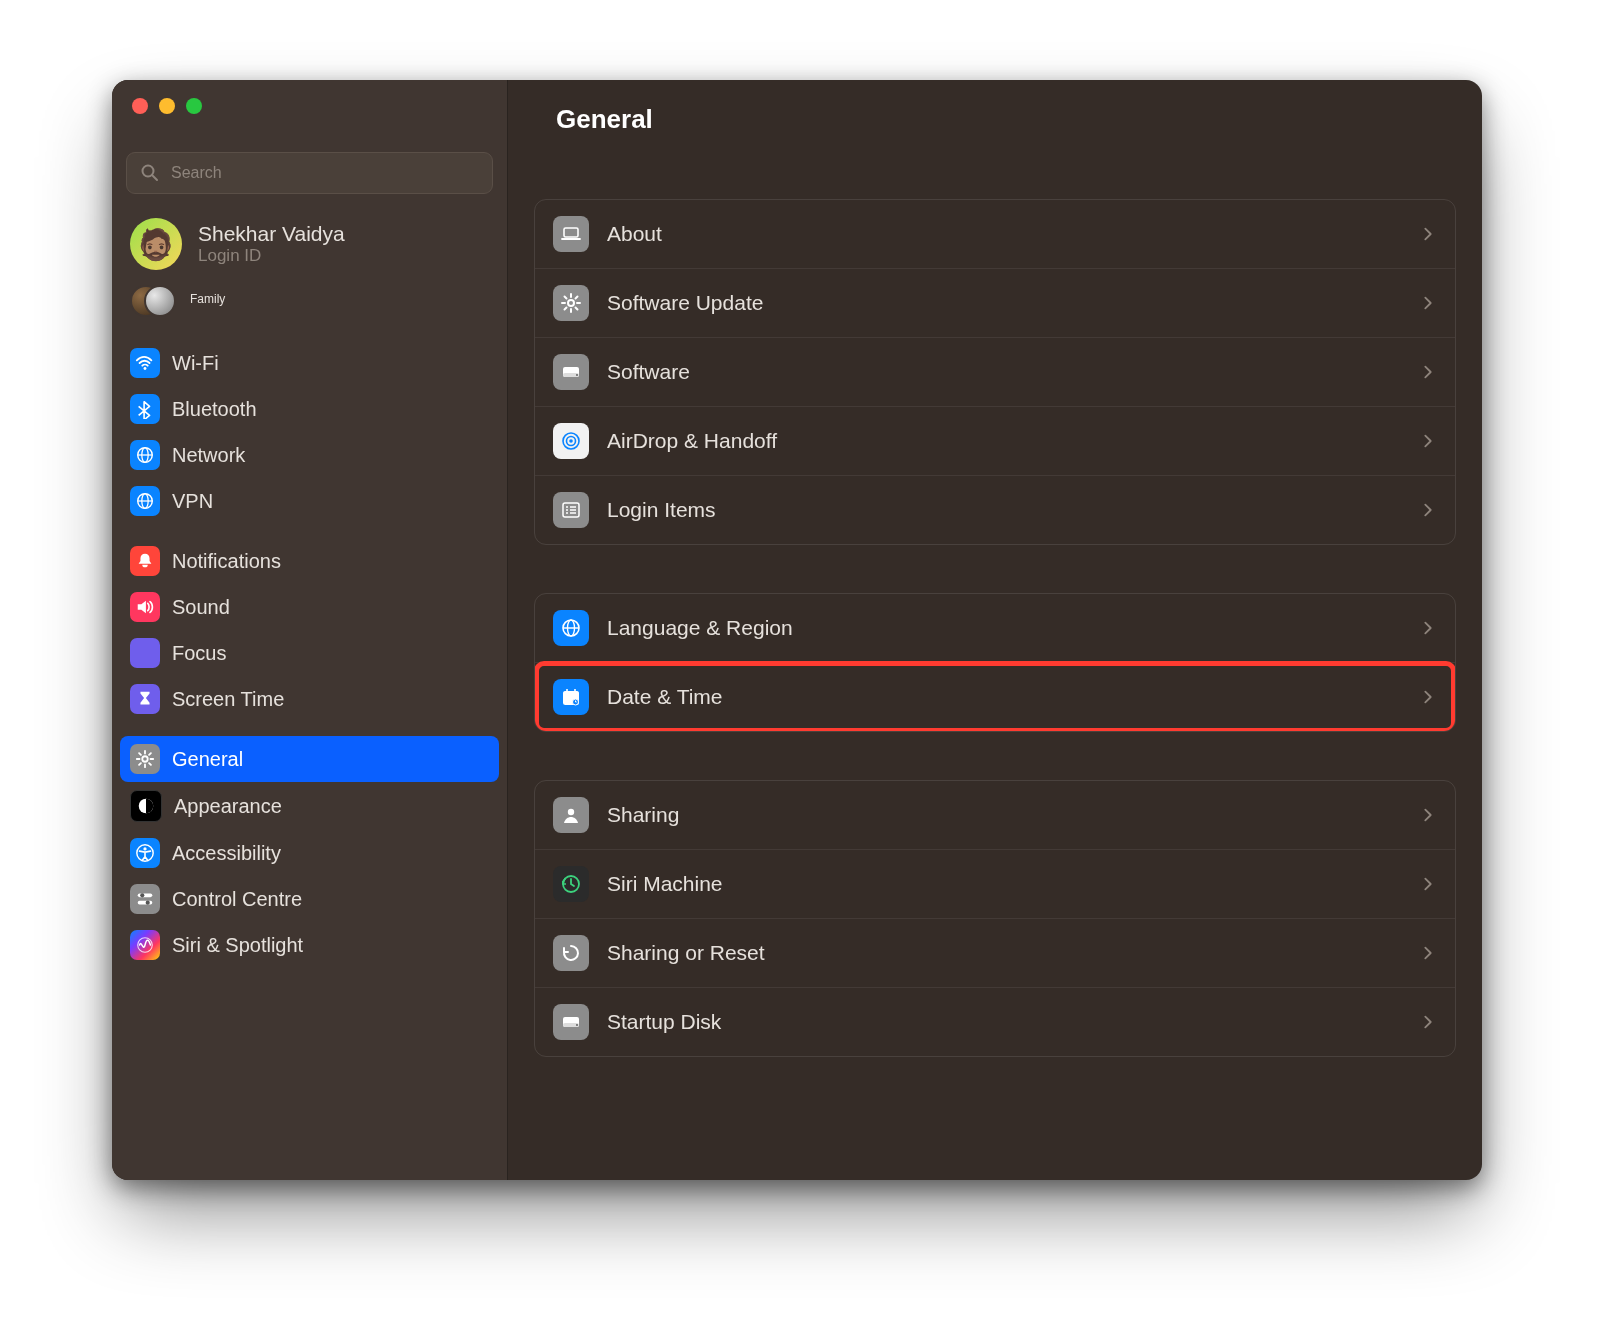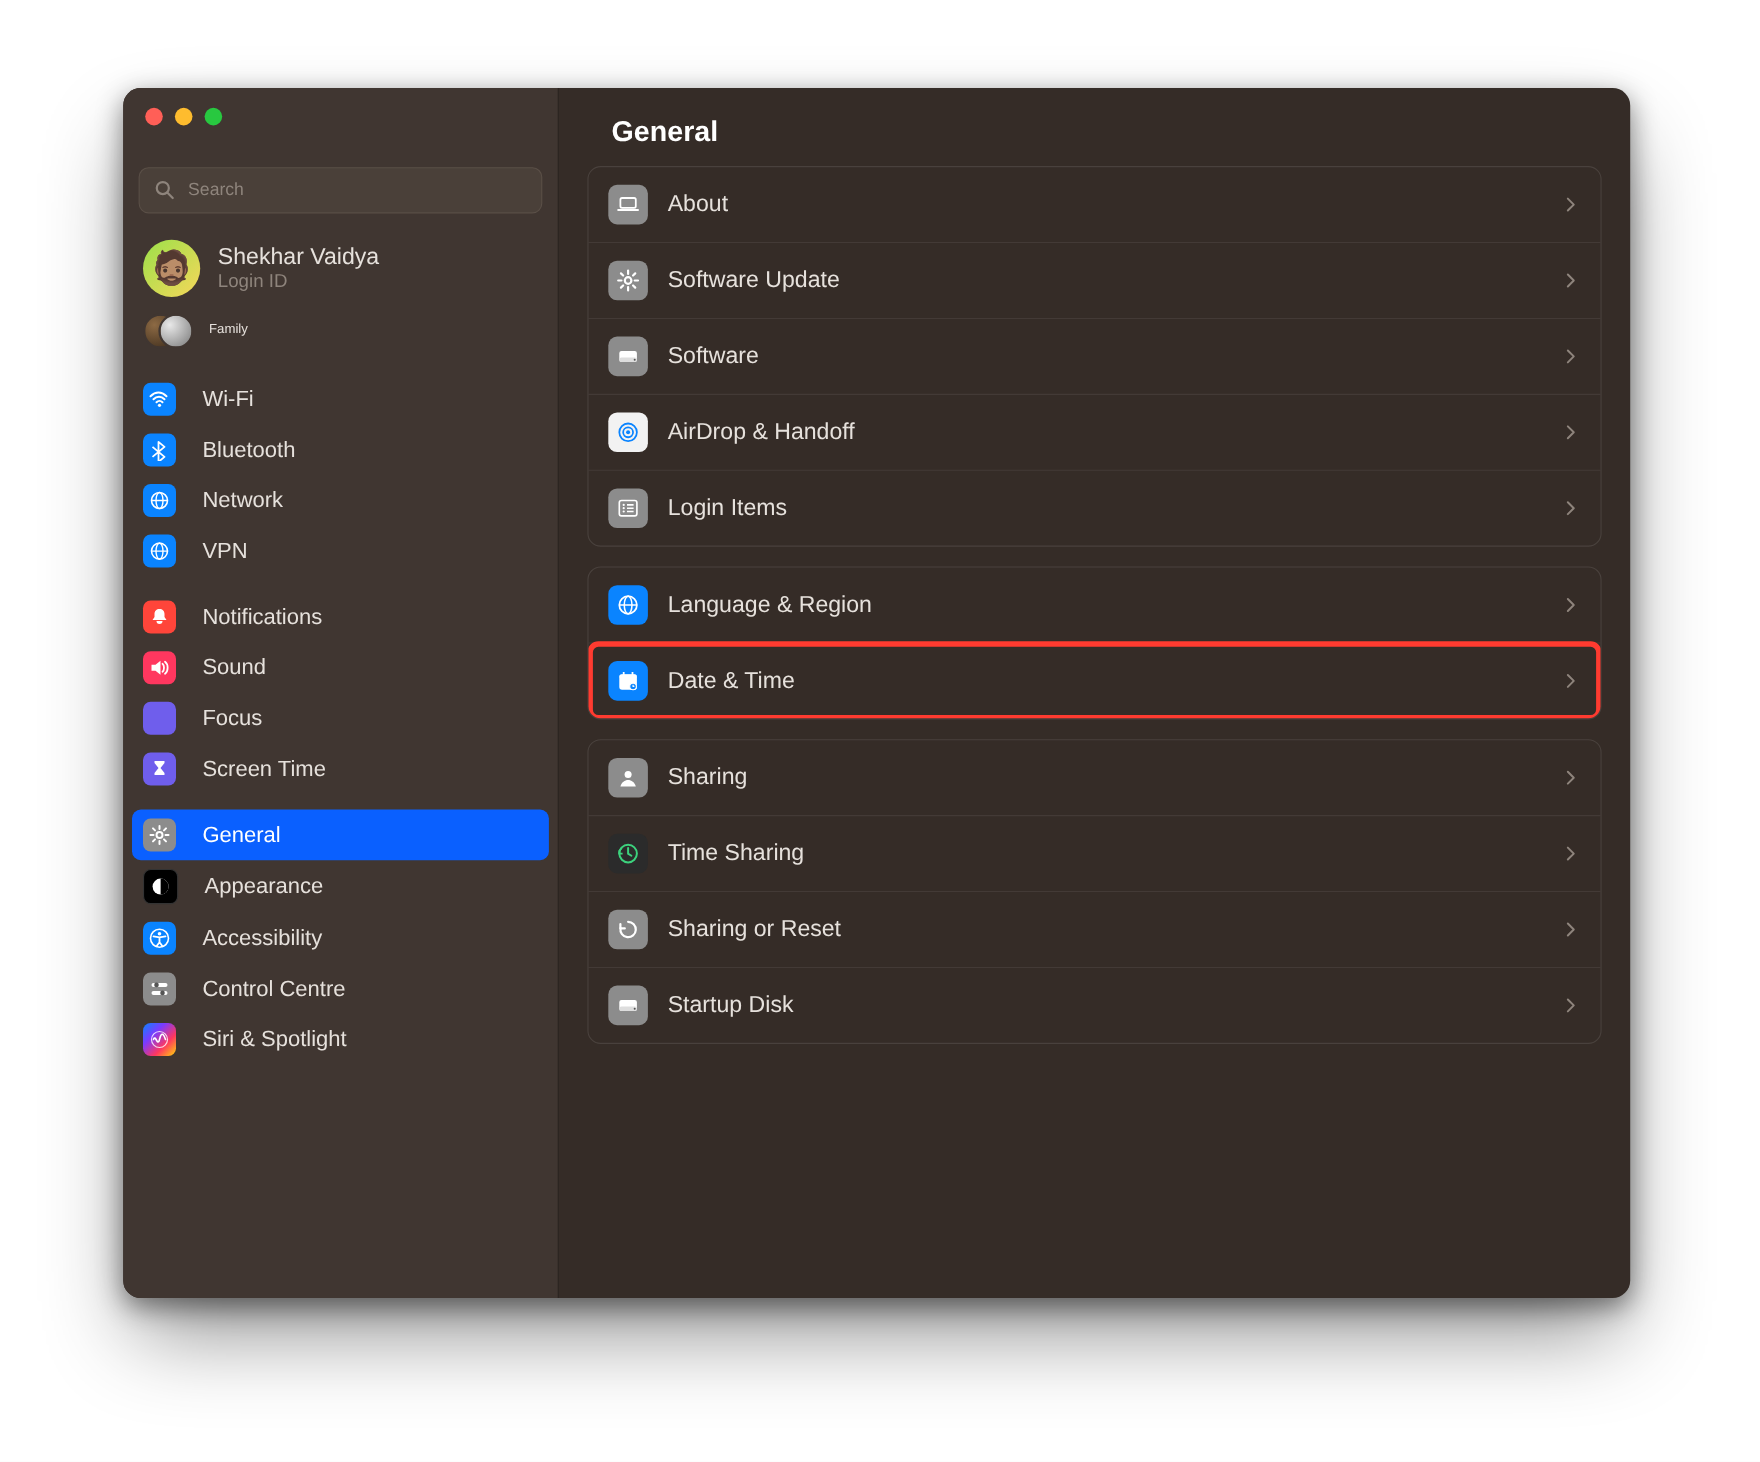--- a/index.html
+++ b/index.html
@@ -57,31 +57,31 @@
   .family{display:flex;align-items:center;gap:16px;padding:8px 18px 14px 18px;}
   .family .pair{width:44px;height:30px;position:relative;}
   .family .p1,.family .p2{width:28px;height:28px;border-radius:50%;position:absolute;top:1px;border:2px solid var(--sidebar-bg);}
   .family .p1{left:0;background:radial-gradient(circle at 30% 30%, #8d6a44, #3a2a1a);} 
   .family .p2{left:14px;background:radial-gradient(circle at 30% 30%, #e8e8e8, #7a7a7a);} 
   .family .lbl{color:var(--text);font-size:12px;}
   .nav{flex:1;overflow:hidden;padding:4px 8px 0 8px;}
   .group{margin-top:14px;}
   .group:first-child{margin-top:8px;}
   .nav-item{
-    display:flex;align-items:center;gap:24px;padding:8px 10px;border-radius:8px;cursor:default;
+    display:flex;align-items:center;gap:12px;padding:8px 10px;border-radius:8px;cursor:default;
   }
   .nav-item .icon{width:30px;height:30px;border-radius:7px;display:flex;align-items:center;justify-content:center;flex:0 0 30px;}
   .nav-item .lbl{color:var(--text);font-size:20px;}
   .nav-item.selected{background:var(--sidebar-selected);} 
   .nav-item.selected .lbl{color:#fff;}
   .main{flex:1;display:flex;flex-direction:column;overflow:hidden;}
   .titlebar{padding:24px 26px 10px 48px;}
   .titlebar h1{margin:0;color:#fff;font-size:26px;font-weight:700;}
   .content{flex:1;overflow:auto;padding:6px 26px 26px 26px;}
-  .card{border:1px solid var(--card-border);border-radius:12px;margin-bottom:18px;overflow:hidden;position:relative;}
+  .card{border:1px solid var(--card-border);border-radius:12px;margin-bottom:18px;overflow:hidden;position:relative;margin-top:48px;}
   .row{
     display:flex;align-items:center;gap:18px;padding:16px 18px;
     border-top:1px solid var(--row-border);cursor:default;position:relative;
   }
   .row:first-child{border-top:none;}
   .row .ricon{width:36px;height:36px;border-radius:8px;display:flex;align-items:center;justify-content:center;flex:0 0 36px;}
   .row .rlabel{color:var(--text);font-size:21px;flex:1;}
   .row .chev{color:var(--text-dim);}
   .row.highlight::after{
     content:"";position:absolute;left:-1px;right:-1px;top:-2px;bottom:-2px;
@@ -470,21 +470,21 @@
                   <use href="#i-chevron"></use>
                 </svg>
               </span>
             </div>
             <div class="row">
               <span class="ricon bg-dark">
                 <svg width="22" height="22" viewBox="0 0 22 22">
                   <use href="#i-clock"></use>
                 </svg>
               </span>
-              <span class="rlabel">Time Sharing</span>
+              <span class="rlabel">Siri Machine</span>
               <span class="chev">
                 <svg width="18" height="18" viewBox="0 0 20 20">
                   <use href="#i-chevron"></use>
                 </svg>
               </span>
             </div>
             <div class="row">
               <span class="ricon bg-grey">
                 <svg width="22" height="22" viewBox="0 0 22 22">
                   <use href="#i-reset"></use>

